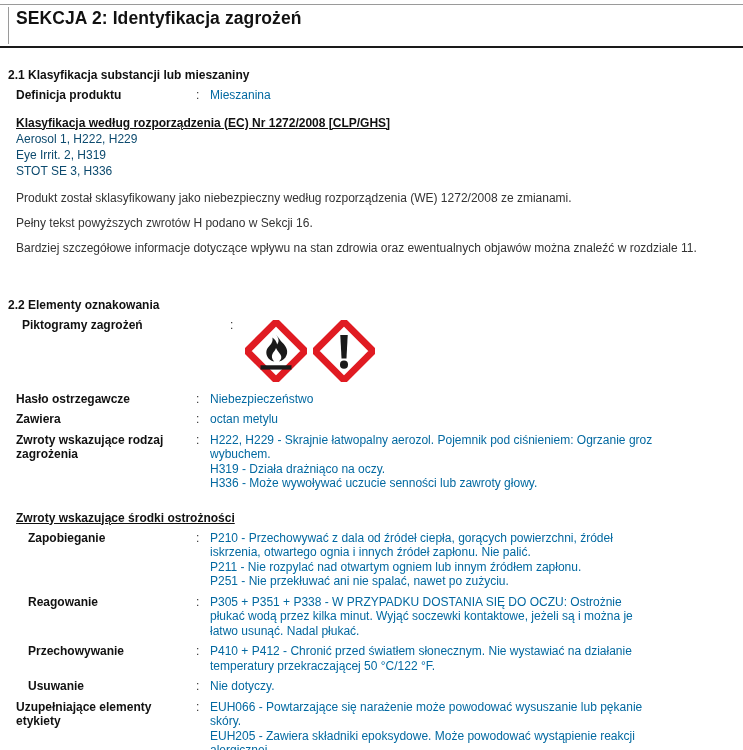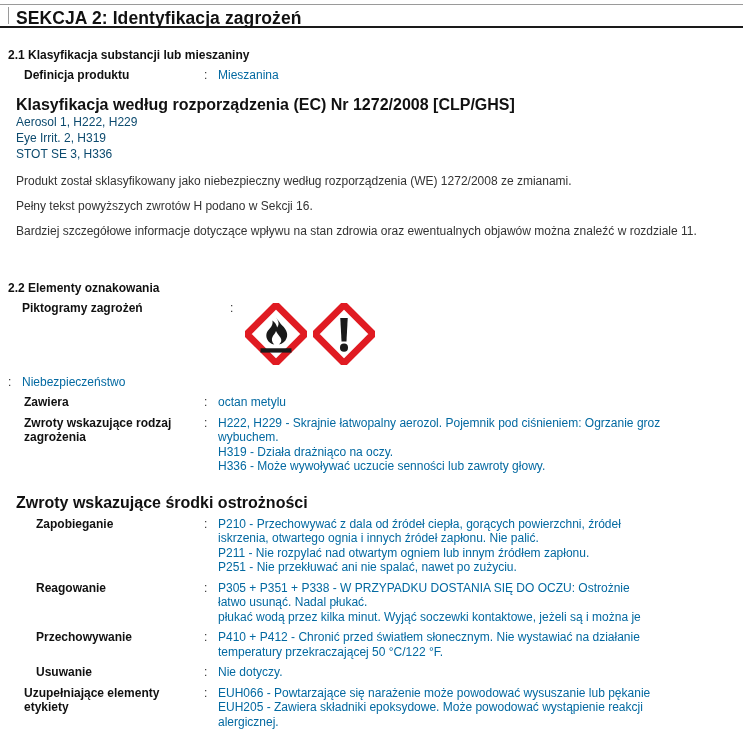--- a/index.html
+++ b/index.html
@@ -22,21 +22,21 @@
     position: relative;
     box-sizing: border-box;
   }
 
   
   .section-header {
     margin: 4px 0 12px 0;
     border-top: 1px solid #9a9a9a;
     border-bottom: 2px solid #1a1a1a;
     position: relative;
-    height: 24px;
+    height: 44px;
     box-sizing: border-box;
   }
   .section-header .hdr-left-rule {
     position: absolute;
     left: 8px;
     top: 2px;
     bottom: 2px;
     width: 1px;
     background: #9a9a9a;
   }
@@ -57,21 +57,20 @@
     font-weight: bold;
     color: #111111;
     margin: 20px 0 0 8px;
   }
 
   .row {
     display: flex;
     align-items: flex-start;
     margin: 6px 0 0 0;
     font-size: 12px;
-    padding-left: 8px;
   }
   .row .label {
     width: 196px;
     flex: 0 0 196px;
     padding-left: 16px;
     box-sizing: border-box;
     font-weight: bold;
     color: #111111;
     line-height: 14.5px;
   }
@@ -90,23 +89,24 @@
     line-height: 14.5px;
     white-space: nowrap;
     overflow: hidden;
   }
   .row .value .vline {
     display: block;
     white-space: nowrap;
   }
 
   .underline-head {
-    font-size: 16px;
+    font-size: 12px;
     font-weight: bold;
     color: #111111;
+    text-decoration: underline;
     margin: 7px 0 0 16px;
     display: inline-block;
   }
 
   .plain-line {
     font-size: 12px;
     color: #0c4a6e;
     margin: 1px 0 0 16px;
     line-height: 15px;
   }
@@ -212,20 +212,21 @@
           <polygon points="50,3 97,50 50,97 3,50" fill="#ffffff" stroke="#e01b22" stroke-width="11"></polygon>
           <path d="M44,24 L56,24 L54,62 L46,62 Z" fill="#1a1a1a"></path>
           <circle cx="50" cy="72" r="6.5" fill="#1a1a1a"></circle>
         </svg>
       </div>
 
     </div>
   </div>
 
   <div class="row" style="margin-top:10px;">
+    <div class="label">Hasło ostrzegawcze</div>
     <div class="colon">:</div>
     <div class="value">Niebezpieczeństwo</div>
   </div>
 
   <div class="row">
     <div class="label">Zawiera</div>
     <div class="colon">:</div>
     <div class="value">octan metylu</div>
   </div>
 
@@ -256,22 +257,22 @@
       <span class="vline">P211 - Nie rozpylać nad otwartym ogniem lub innym źródłem zapłonu.</span>
       <span class="vline">P251 - Nie przekłuwać ani nie spalać, nawet po zużyciu.</span>
     </div>
   </div>
 
   <div class="row" style="margin-top:6px;">
     <div class="label indent-more">Reagowanie</div>
     <div class="colon">:</div>
     <div class="value">
       <span class="vline">P305 + P351 + P338 - W PRZYPADKU DOSTANIA SIĘ DO OCZU: Ostrożnie</span>
+      <span class="vline">płukać wodą przez kilka minut. Wyjąć soczewki kontaktowe, jeżeli są i można je</span>
       <span class="vline">łatwo usunąć. Nadal płukać.</span>
-      <span class="vline">płukać wodą przez kilka minut. Wyjąć soczewki kontaktowe, jeżeli są i można je</span>
     </div>
   </div>
 
   <div class="row" style="margin-top:6px;">
     <div class="label indent-more">Przechowywanie</div>
     <div class="colon">:</div>
     <div class="value">
       <span class="vline">P410 + P412 - Chronić przed światłem słonecznym. Nie wystawiać na działanie</span>
       <span class="vline">temperatury przekraczającej 50 °C/122 °F.</span>
     </div>
@@ -286,18 +287,19 @@
   </div>
 
   <div class="row" style="margin-top:6px;">
     <div class="label">
       <span style="display:block;">Uzupełniające elementy</span>
       <span style="display:block;">etykiety</span>
     </div>
     <div class="colon">:</div>
     <div class="value">
       <span class="vline">EUH066 - Powtarzające się narażenie może powodować wysuszanie lub pękanie</span>
+      <span class="vline">skóry.</span>
       <span class="vline">EUH205 - Zawiera składniki epoksydowe. Może powodować wystąpienie reakcji</span>
       <span class="vline">alergicznej.</span>
     </div>
   </div>
 
 </div>
 
 </body></html>

